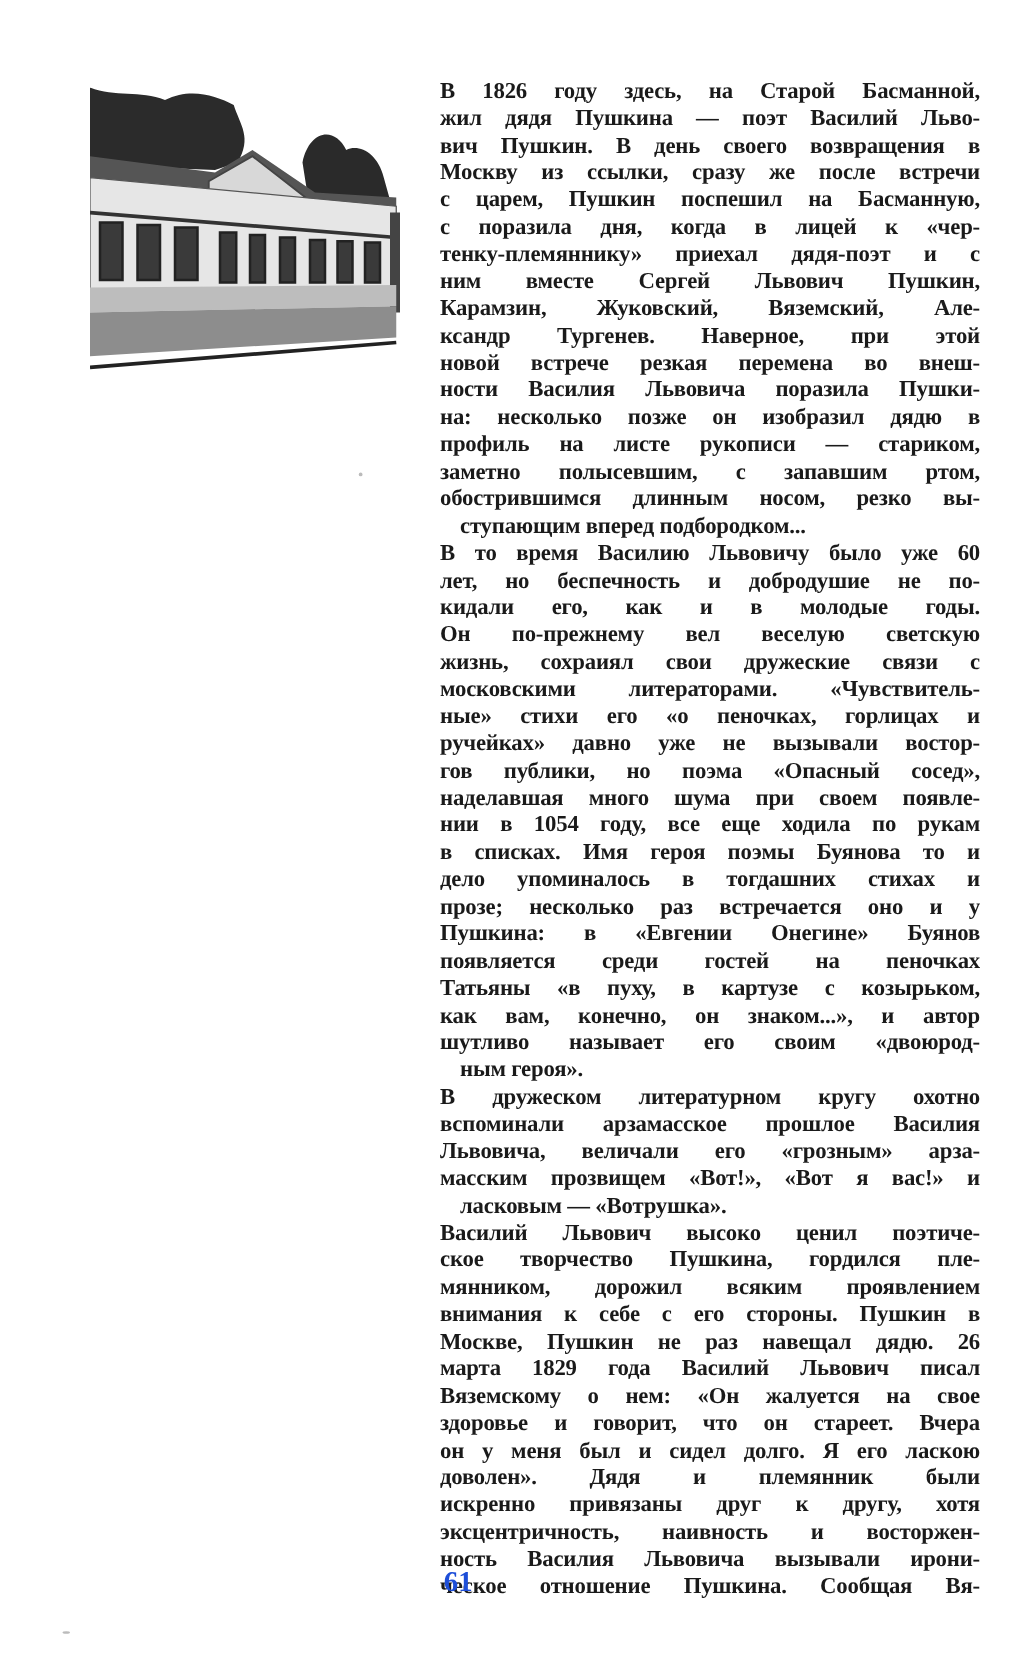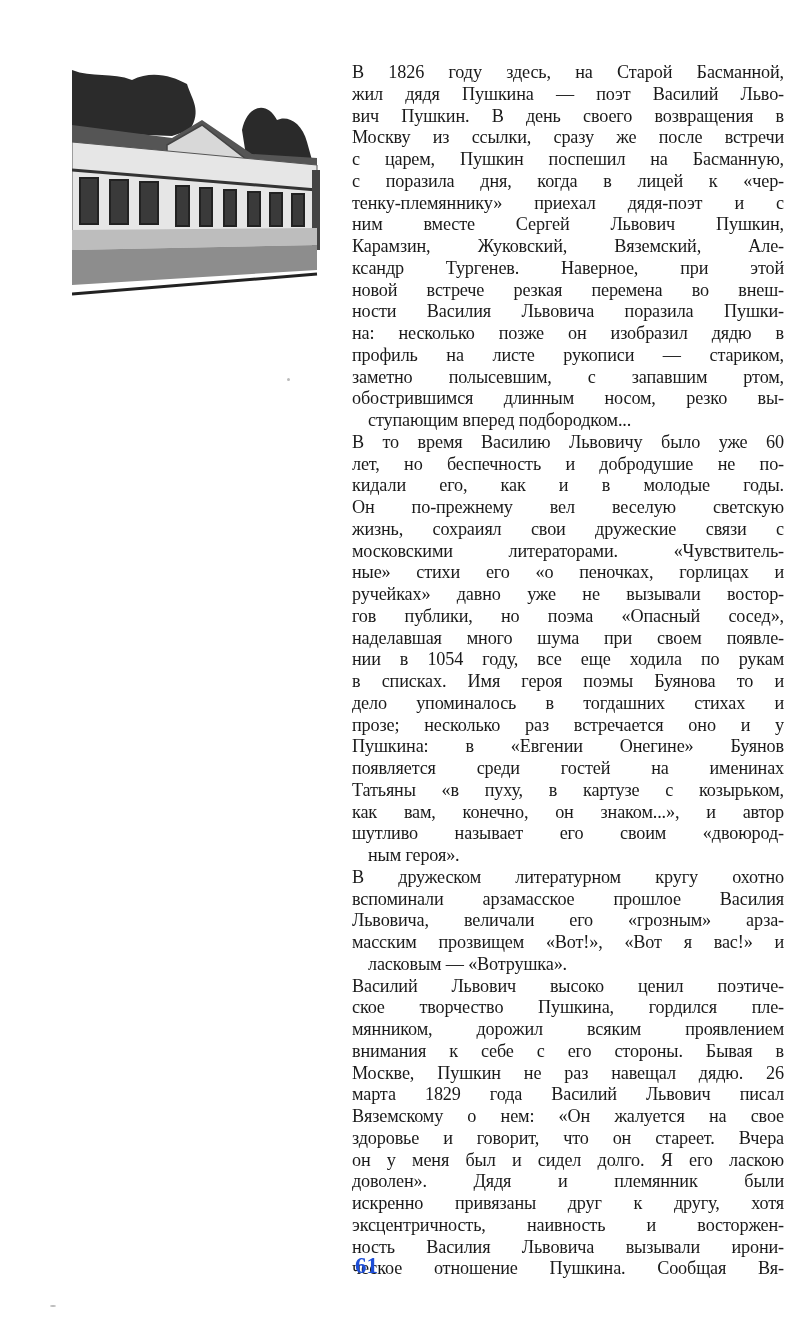--- a/index.html
+++ b/index.html
@@ -5,21 +5,21 @@
   html, body { margin: 0; padding: 0; }
   body {
     width: 809px; height: 1336px; background: #ffffff; position: relative; overflow: hidden;
     font-family: "Liberation Serif", serif; color: #1a1a1a;
   }
   .photo {
     position: absolute; left: 72px; top: 70px; width: 248px; height: 228px;
   }
   .text-col {
     position: absolute; left: 352px; top: 62px; width: 432px;
-    font-size: 18.2px; line-height: 21.75px; font-weight: normal; letter-spacing: -0.15px;
+    font-size: 18.2px; line-height: 21.75px; font-weight: bold; letter-spacing: -0.15px;
   }
   .line { display: block; white-space: nowrap; text-align: justify; text-align-last: justify; height: 21.75px; overflow: visible; }
   .line.last { text-align-last: left; margin-left: 16px; }
   .page-number {
     position: absolute; left: 355px; top: 1253px; font-size: 23px; font-weight: bold;
     font-family: Liberation Serif, serif; color: #1d4ed8;
   }
   .speck { position: absolute; background: #bbb; border-radius: 50%; }
 </style>
 </head>
@@ -87,38 +87,38 @@
     <span class="line">московскими литераторами. «Чувствитель-</span>
     <span class="line">ные» стихи его «о пеночках, горлицах и</span>
     <span class="line">ручейках» давно уже не вызывали востор-</span>
     <span class="line">гов публики, но поэма «Опасный сосед»,</span>
     <span class="line">наделавшая много шума при своем появле-</span>
     <span class="line">нии в 1054 году, все еще ходила по рукам</span>
     <span class="line">в списках. Имя героя поэмы Буянова то и</span>
     <span class="line">дело упоминалось в тогдашних стихах и</span>
     <span class="line">прозе; несколько раз встречается оно и у</span>
     <span class="line">Пушкина: в «Евгении Онегине» Буянов</span>
-    <span class="line">появляется среди гостей на именинах</span>
+    <span class="line">появляется среди гостей на пеночках</span>
     <span class="line">Татьяны «в пуху, в картузе с козырьком,</span>
     <span class="line">как вам, конечно, он знаком...», и автор</span>
     <span class="line">шутливо называет его своим «двоюрод-</span>
     <span class="line last">ным героя».</span>
   </div>
   <div>
     <span class="line">В дружеском литературном кругу охотно</span>
     <span class="line">вспоминали арзамасское прошлое Василия</span>
     <span class="line">Львовича, величали его «грозным» арза-</span>
     <span class="line">масским прозвищем «Вот!», «Вот я вас!» и</span>
     <span class="line last">ласковым — «Вотрушка».</span>
   </div>
   <div>
     <span class="line">Василий Львович высоко ценил поэтиче-</span>
     <span class="line">ское творчество Пушкина, гордился пле-</span>
     <span class="line">мянником, дорожил всяким проявлением</span>
-    <span class="line">внимания к себе с его стороны. Бывая в</span>
+    <span class="line">внимания к себе с его стороны. Пушкин в</span>
     <span class="line">Москве, Пушкин не раз навещал дядю. 26</span>
     <span class="line">марта 1829 года Василий Львович писал</span>
     <span class="line">Вяземскому о нем: «Он жалуется на свое</span>
     <span class="line">здоровье и говорит, что он стареет. Вчера</span>
     <span class="line">он у меня был и сидел долго. Я его ласкою</span>
     <span class="line">доволен». Дядя и племянник были</span>
     <span class="line">искренно привязаны друг к другу, хотя</span>
     <span class="line">эксцентричность, наивность и восторжен-</span>
     <span class="line">ность Василия Львовича вызывали ирони-</span>
     <span class="line">ческое отношение Пушкина. Сообщая Вя-</span>

